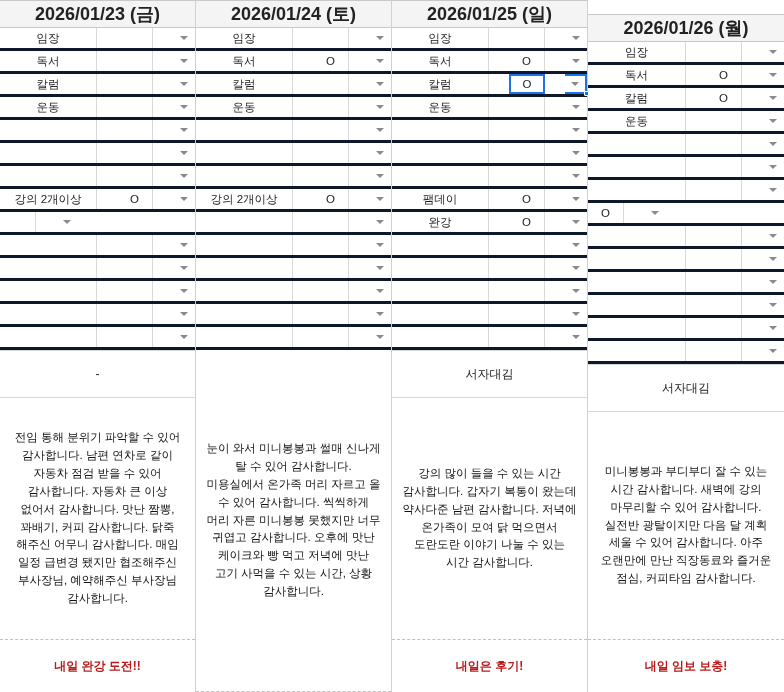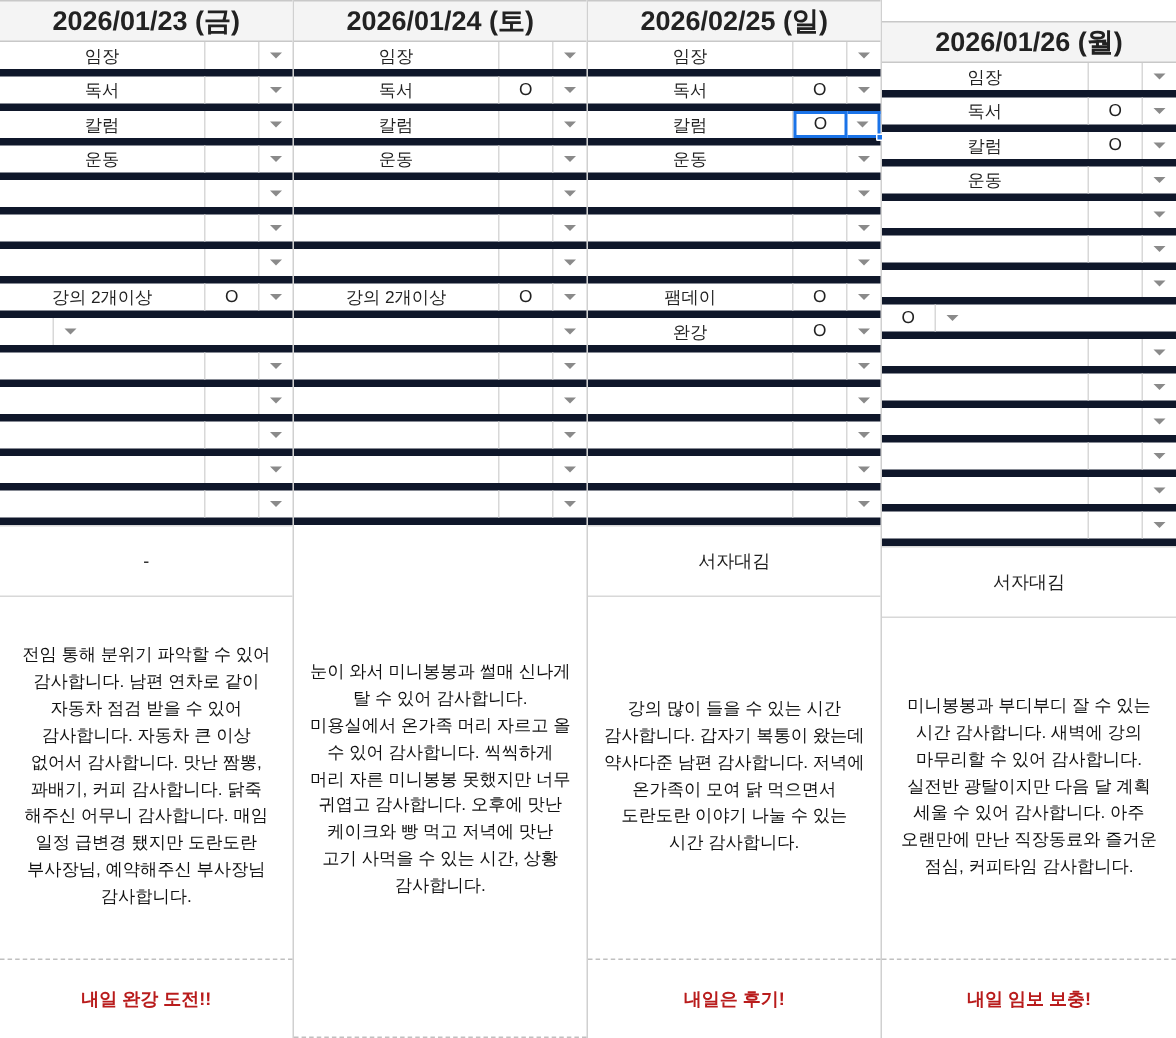--- a/index.html
+++ b/index.html
@@ -35,21 +35,22 @@
     color: #222;
     background: #f4f4f4;
     border-bottom: 1px solid #c8c8c8;
     border-top: 1px solid #c8c8c8;
   }
 
   .row {
     height: 23px;
     display: flex;
     flex-direction: row;
-    border-bottom: 5px solid #0f172a;
+    border-bottom: 3px solid #0f172a;
+    gap: 20px;
   }
   .cell-label {
     flex: 1 1 auto;
     display: flex;
     align-items: center;
     justify-content: center;
     font-size: 11.5px;
     color: #222;
     border-right: 1px solid #d8d8d8;
     overflow: hidden;
@@ -231,21 +232,21 @@
         </div>
       </div>
       <div class="row">
         <div class="cell-label"></div>
         <div class="cell-mark"></div>
         <div class="cell-arrow">
           <span class="tri"></span>
         </div>
       </div>
       <div class="summary">-</div>
-      <div class="note">전임 통해 분위기 파악할 수 있어 감사합니다. 남편 연차로 같이 자동차 점검 받을 수 있어 감사합니다. 자동차 큰 이상 없어서 감사합니다. 맛난 짬뽕, 꽈배기, 커피 감사합니다. 닭죽 해주신 어무니 감사합니다. 매임 일정 급변경 됐지만 도란도란 부사장님, 예약해주신 부사장님 감사합니다.</div>
+      <div class="note">전임 통해 분위기 파악할 수 있어 감사합니다. 남편 연차로 같이 자동차 점검 받을 수 있어 감사합니다. 자동차 큰 이상 없어서 감사합니다. 맛난 짬뽕, 꽈배기, 커피 감사합니다. 닭죽 해주신 어무니 감사합니다. 매임 일정 급변경 됐지만 협조해주신 부사장님, 예약해주신 부사장님 감사합니다.</div>
       <div class="footer">내일 완강 도전!!</div>
     </div>
     <div class="col">
       <div class="hdr">2026/01/24 (토)</div>
       <div class="row">
         <div class="cell-label">임장</div>
         <div class="cell-mark"></div>
         <div class="cell-arrow">
           <span class="tri"></span>
         </div>
@@ -337,21 +338,21 @@
       <div class="row">
         <div class="cell-label"></div>
         <div class="cell-mark"></div>
         <div class="cell-arrow">
           <span class="tri"></span>
         </div>
       </div>
       <div class="note">눈이 와서 미니봉봉과 썰매 신나게 탈 수 있어 감사합니다. 미용실에서 온가족 머리 자르고 올 수 있어 감사합니다. 씩씩하게 머리 자른 미니봉봉 못했지만 너무 귀엽고 감사합니다. 오후에 맛난 케이크와 빵 먹고 저녁에 맛난 고기 사먹을 수 있는 시간, 상황 감사합니다.</div>
     </div>
     <div class="col">
-      <div class="hdr">2026/02/25 (일)</div>
+      <div class="hdr">2026/01/25 (일)</div>
       <div class="row">
         <div class="cell-label">임장</div>
         <div class="cell-mark"></div>
         <div class="cell-arrow">
           <span class="tri"></span>
         </div>
       </div>
       <div class="row">
         <div class="cell-label">독서</div>
         <div class="cell-mark">O</div>

